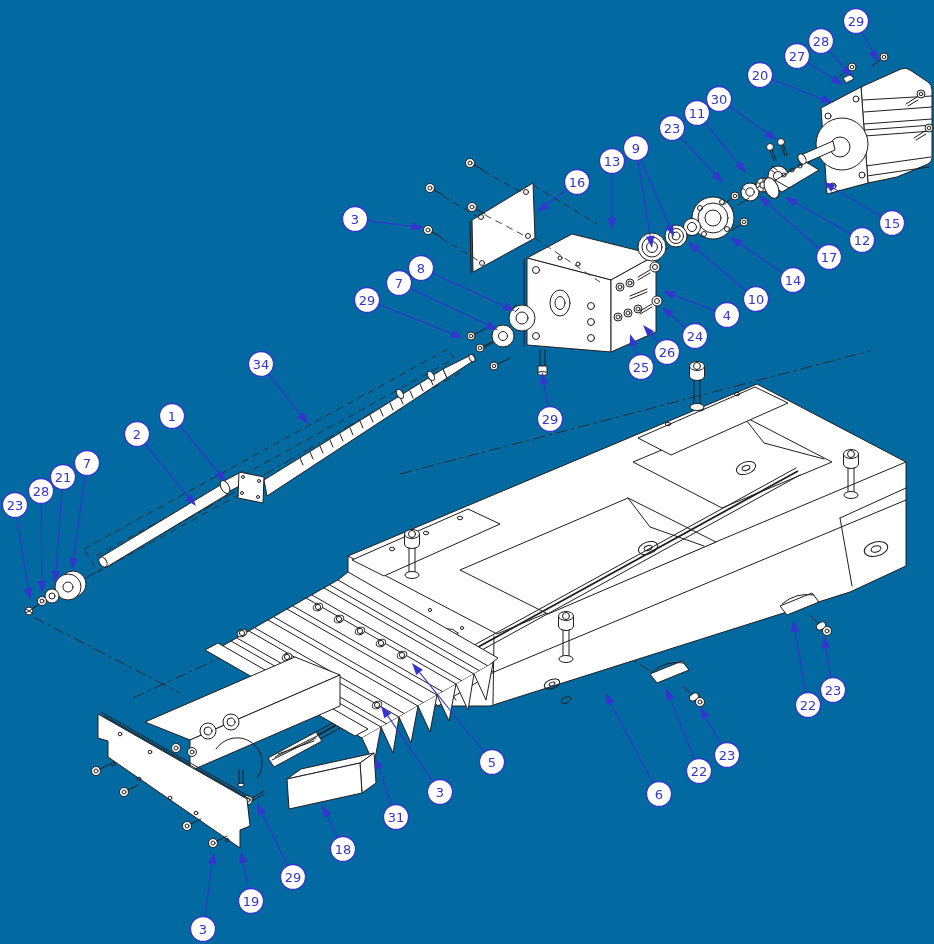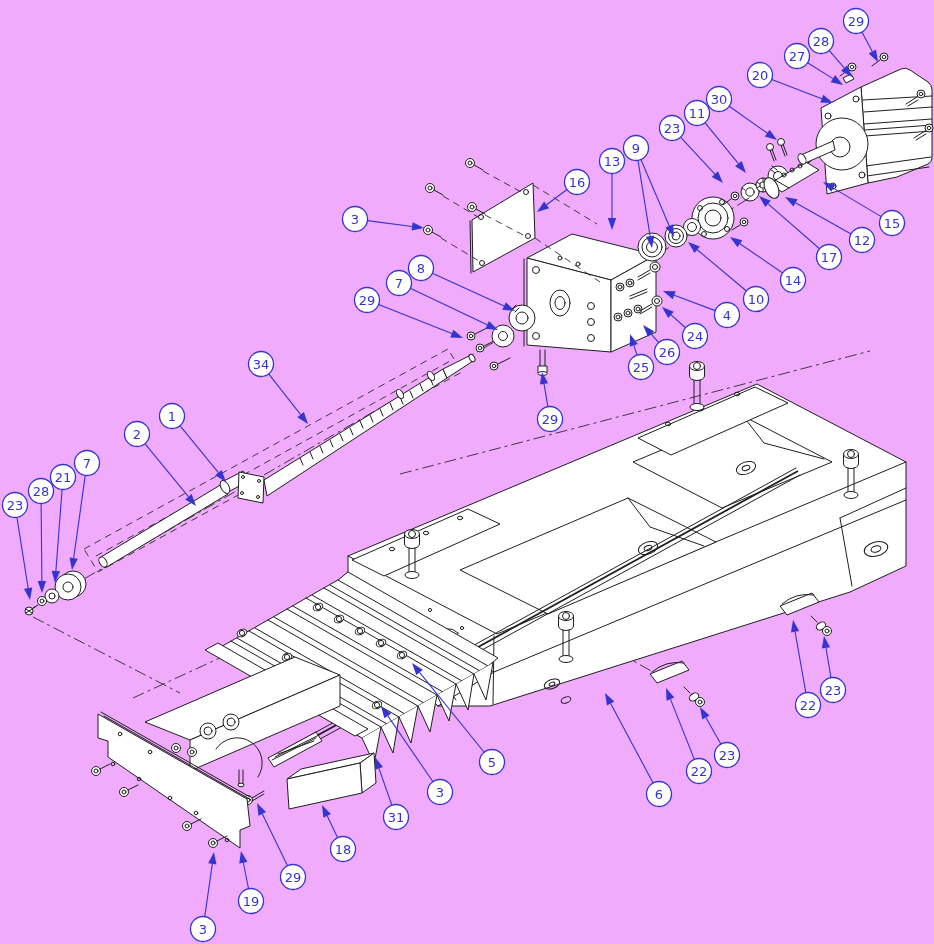--- a/index.html
+++ b/index.html
@@ -1,17 +1,17 @@
 <!DOCTYPE html>
 <html><head>
 <meta charset="utf-8">
 <title>Exploded Assembly Diagram</title>
 <style>
   html,body{margin:0;padding:0;background:#fff;}
-  .stage{position:relative;width:934px;height:944px;background:#f0abfc;overflow:hidden;
+  .stage{position:relative;width:934px;height:944px;background:#0369a1;overflow:hidden;
          font-family:"DejaVu Sans", sans-serif;}
   svg{position:absolute;left:0;top:0;}
   .ln{stroke:#1f1f1f;stroke-width:1;fill:none;stroke-linejoin:round;stroke-linecap:round;}
   .fw{stroke:#1f1f1f;stroke-width:1;fill:#ffffff;stroke-linejoin:round;}
   .thk{stroke:#1f1f1f;stroke-width:1.8;fill:none;}
   .cl{stroke:#2b2b2b;stroke-width:0.9;fill:none;stroke-dasharray:12 4 3 4;}
   .dsh{stroke:#2b2b2b;stroke-width:0.9;fill:none;stroke-dasharray:7 5;}
   .callout-line{fill:none;stroke-width:1.1;}
   .callout-circ{stroke-width:1.3;}
   .callout-txt{font-size:13px;text-anchor:middle;}

